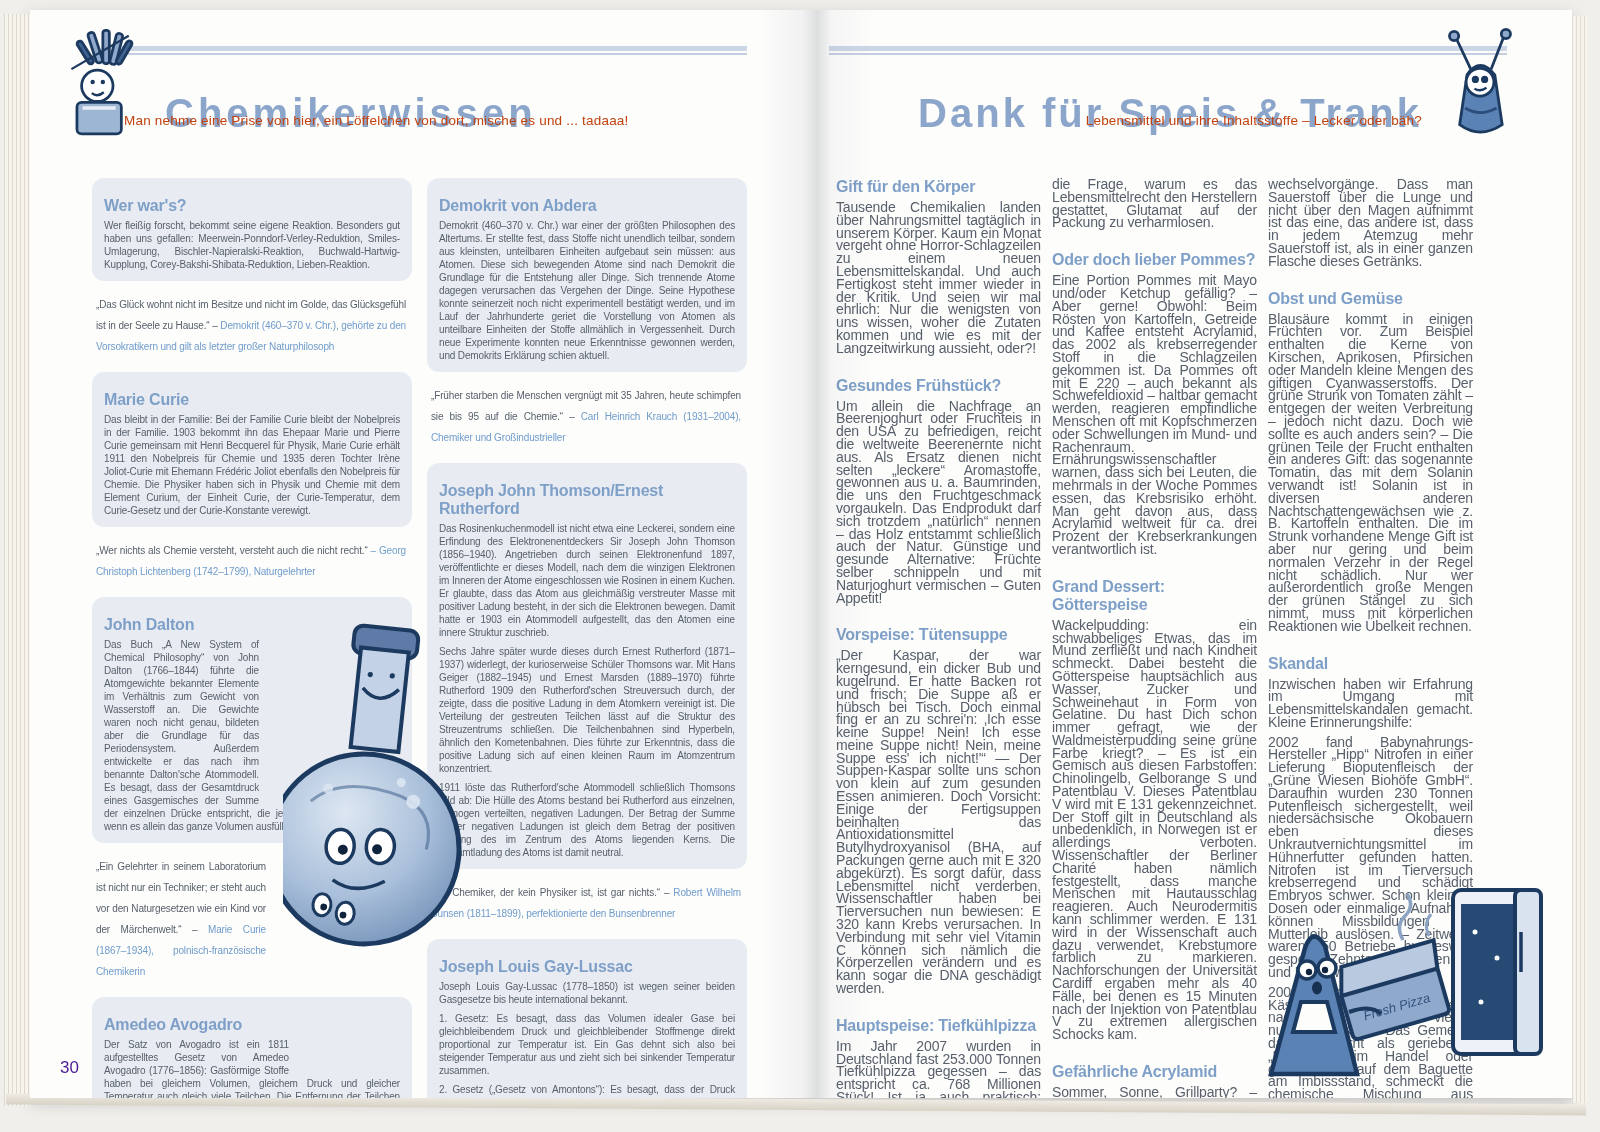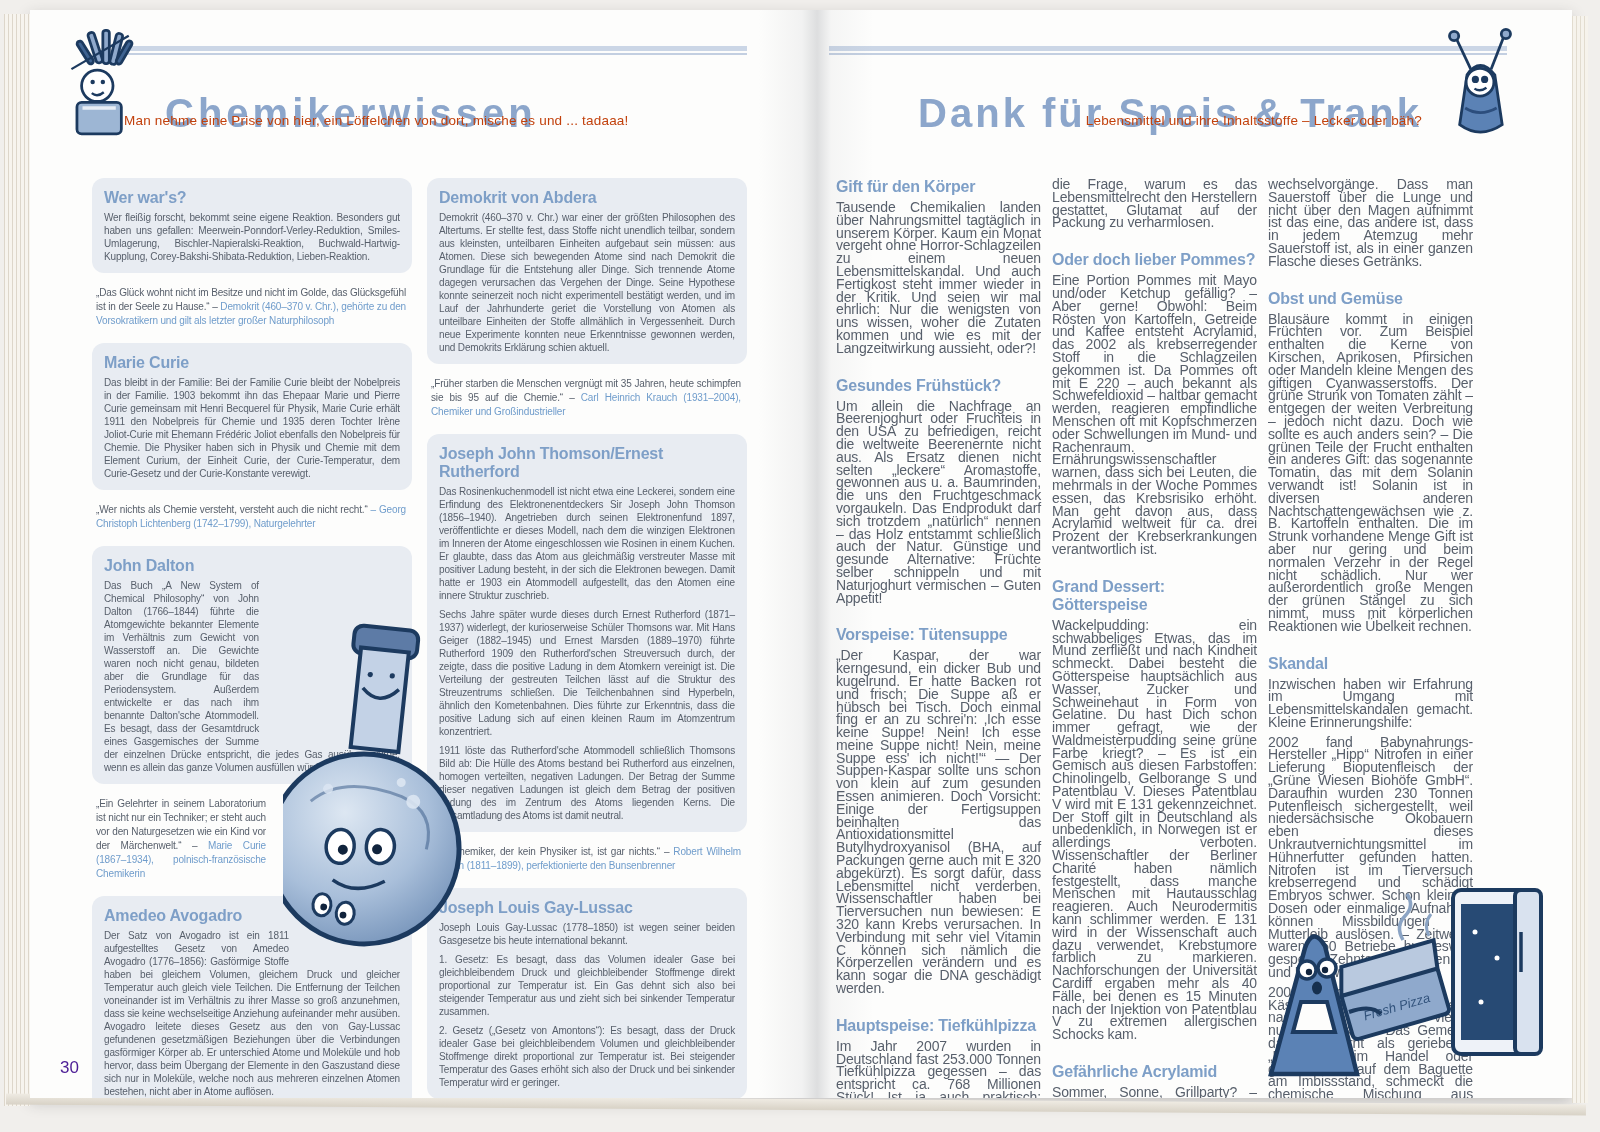--- a/index.html
+++ b/index.html
@@ -32,23 +32,23 @@
   .page-left .hdr-icon{left:34px;top:16px;width:74px;height:114px;}
   .page-right .hdr-icon{left:642px;top:14px;width:74px;height:120px;}
   
   .content{position:absolute;top:168px;display:flex;}
   .page-left .content{left:62px;width:655px;gap:15px;}
   .page-right .content{left:35px;width:638px;gap:11px;}
   .page-left .col{width:320px;}
   .page-right .col{width:205px;}
   .body{font-size:10px;line-height:13px;color:#575f6b;text-align:justify;letter-spacing:-.15px;margin:0 0 6px;hyphens:auto;}
   p.body:last-child{margin-bottom:0;}
-  .box{background:#e8ecf2;border-radius:12px;padding:11px 12px 10px;margin-bottom:13px;}
+  .box{background:#e8ecf2;border-radius:12px;padding:19px 12px 10px;margin-bottom:13px;}
   .box-title{font-size:16px;color:#7e9fc7;margin:0 0 4px;font-weight:bold;letter-spacing:-.2px;}
-  .quote{font-size:10px;line-height:14px;margin:2px 6px 15px 4px;text-align:justify;color:#575f6b;letter-spacing:-.15px;}
+  .quote{font-size:10px;line-height:21px;margin:2px 6px 15px 4px;text-align:justify;color:#575f6b;letter-spacing:-.15px;}
   .qattr{color:#6f9ccb;}
   .cutout{float:right;}
   .box-john-dalton .cutout{width:132px;height:122px;margin:38px 0 0 9px;}
   .box-avogadro .cutout{width:102px;height:27px;margin:0 0 0 9px;}
   .quote-curie-quote{margin-right:146px;}
   .rsec{margin-bottom:22px;}
   .rhead{font-size:16px;color:#7e9fc7;font-weight:bold;margin:0 0 5px;letter-spacing:-.2px;}
   .rsec .body{line-height:12.8px;font-size:14px;margin-bottom:7px;}
   .pagenum{position:absolute;left:30px;top:1048px;font-size:17px;color:#4c1d95;}
   .flask-ill{position:absolute;left:253px;top:588px;width:190px;height:370px;z-index:2;}

